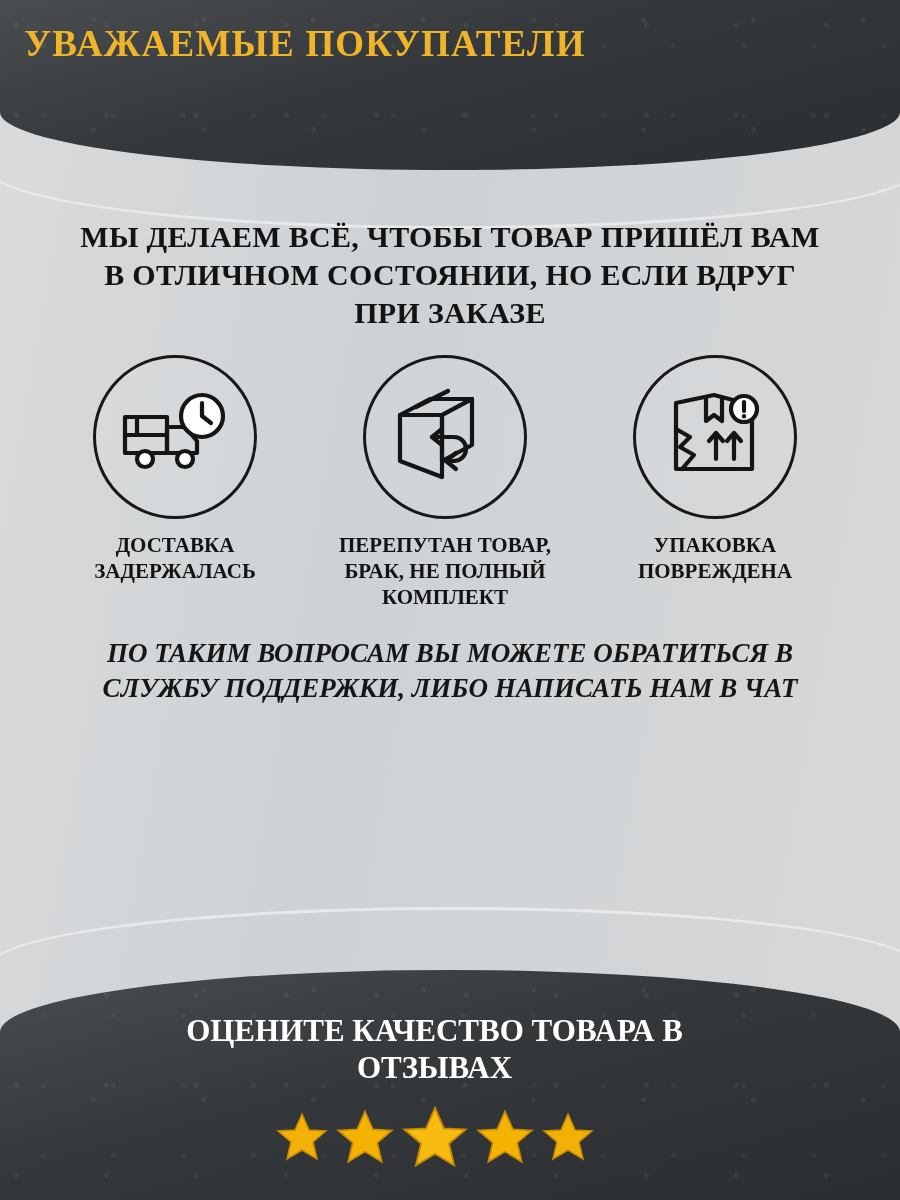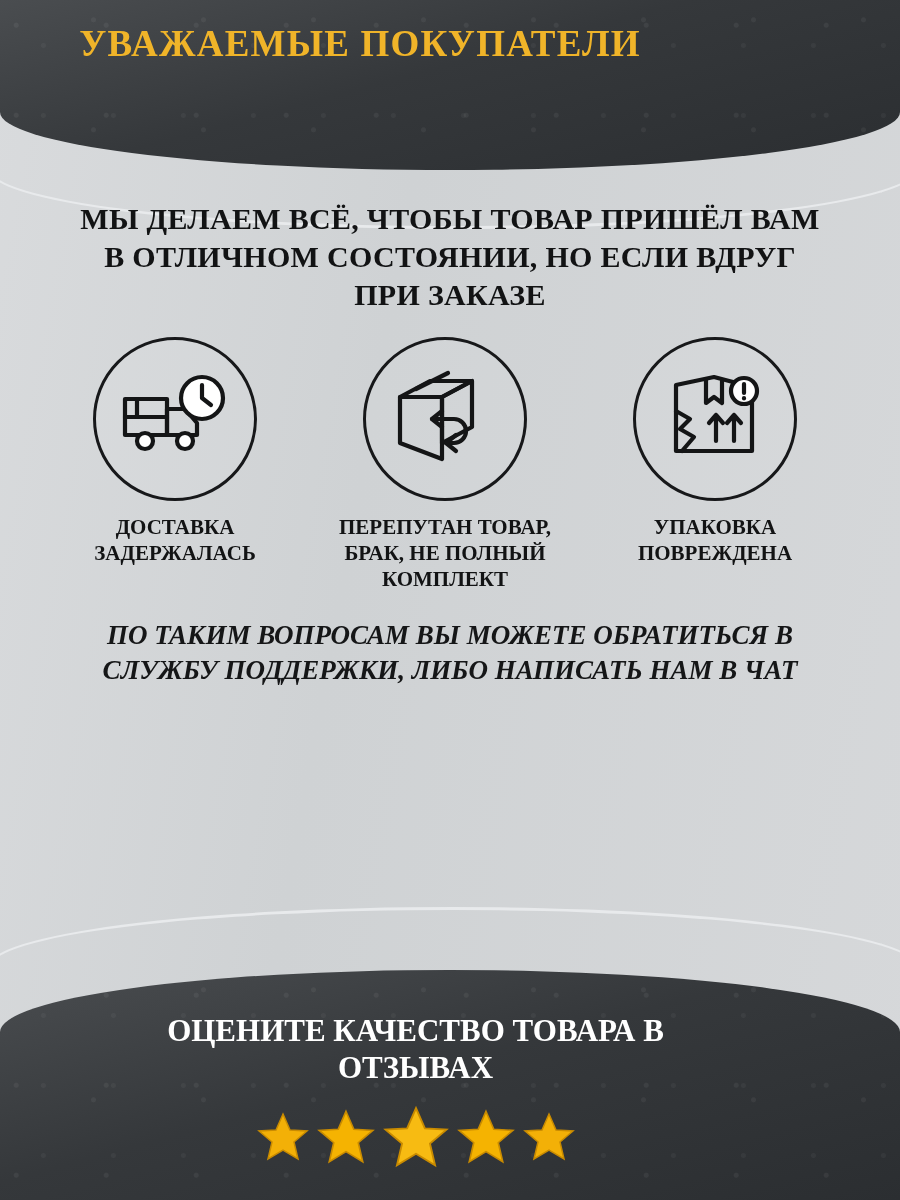--- a/index.html
+++ b/index.html
@@ -78,22 +78,23 @@
     height: 140px;
   }
 
   
   .header {
     position: absolute;
     top: 0;
     left: 0;
     width: 720px;
     height: 160px;
-    text-align: center;
+    text-align: left;
     z-index: 5;
+    padding-left: 24px;
   }
   .header-title {
     margin: 22px 0 4px 0;
     font-size: 37px;
     font-weight: bold;
     letter-spacing: 1.2px;
     color: #f0b429;
     text-transform: uppercase;
     font-family: "Liberation Serif", serif;
   }
@@ -104,21 +105,21 @@
     font-weight: bold;
     line-height: 1.18;
     color: #ffffff;
     text-transform: uppercase;
     font-family: "Liberation Serif", serif;
   }
 
   
   .content {
     position: absolute;
-    top: 168px;
+    top: 186px;
     left: 0;
     width: 900px;
     z-index: 4;
     text-align: center;
     color: #121314;
   }
 
   .lead {
     margin: 32px auto 0 auto;
     width: 760px;
@@ -182,20 +183,21 @@
 
   
   .footer {
     position: absolute;
     bottom: 0;
     left: 0;
     width: 831px;
     height: 220px;
     z-index: 5;
     text-align: center;
+    padding-left: 19px;
   }
   .footer-title {
     margin: 32px auto 0 auto;
     width: 640px;
     font-size: 31px;
     font-weight: bold;
     line-height: 1.2;
     color: #ffffff;
     text-transform: uppercase;
   }

